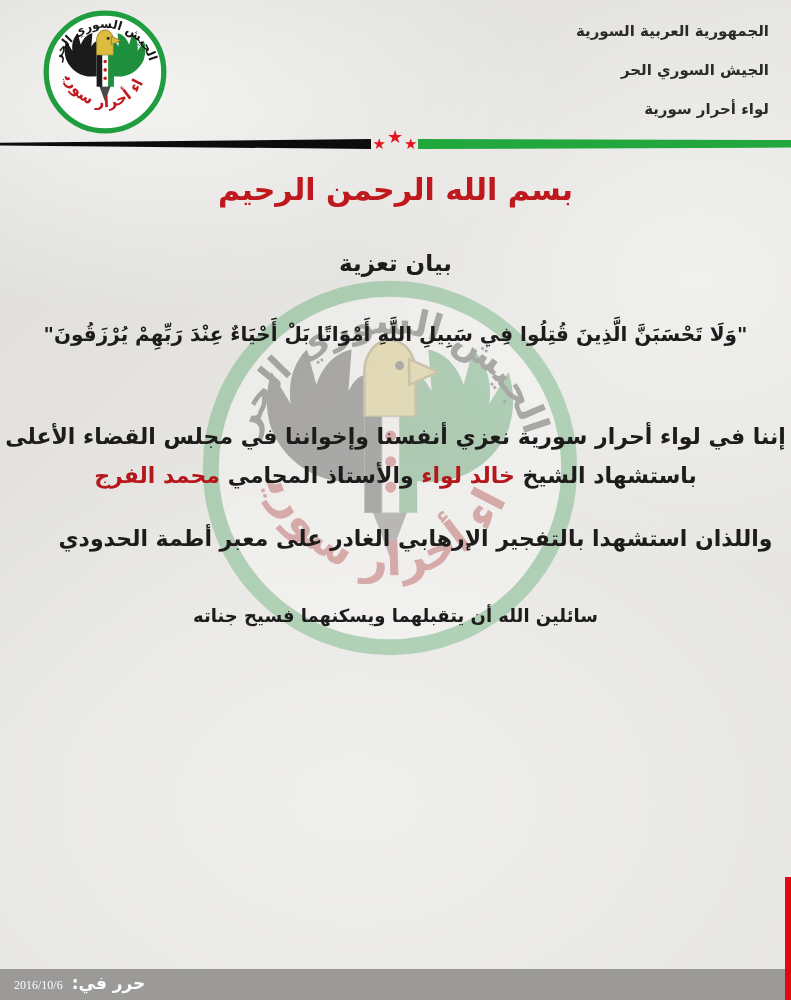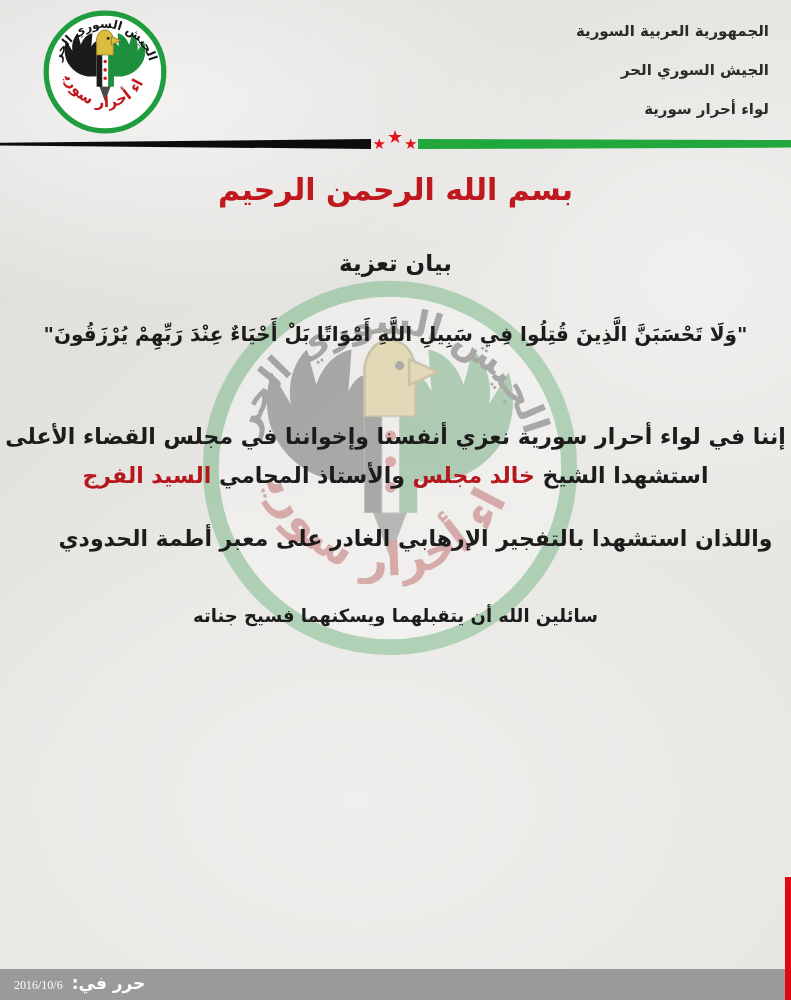--- a/index.html
+++ b/index.html
@@ -154,21 +154,21 @@
     <span class="star">★</span>
     <span class="star mid">★</span>
     <span class="star">★</span>
   </div>
   <div class="bar-green"></div>
 
   <div class="content-line bismillah">بسم الله الرحمن الرحيم</div>
   <div class="content-line bayan">بيان تعزية</div>
   <div class="content-line verse">"وَلَا تَحْسَبَنَّ الَّذِينَ قُتِلُوا فِي سَبِيلِ اللَّهِ أَمْوَاتًا بَلْ أَحْيَاءٌ عِنْدَ رَبِّهِمْ يُرْزَقُونَ"</div>
   <div class="content-line l1">إننا في لواء أحرار سورية نعزي أنفسنا وإخواننا في مجلس القضاء الأعلى</div>
-  <div class="content-line l2"><span>استشهدا الشيخ </span><span class="red-name">خالد مجلس</span><span> والأستاذ المحامي </span><span class="red-name">السيد الفرج</span></div>
+  <div class="content-line l2"><span>باستشهاد الشيخ </span><span class="red-name">خالد لواء</span><span> والأستاذ المحامي </span><span class="red-name">محمد الفرج</span></div>
   <div class="content-line l3">واللذان استشهدا بالتفجير الإرهابي الغادر على معبر أطمة الحدودي</div>
   <div class="content-line l4">سائلين الله أن يتقبلهما ويسكنهما فسيح جناته</div>
 
   <div class="red-stripe"></div>
 
   <div class="footer-bar">
     <div class="footer-text">
       <span class="f-label">حرر في:</span>
       <span class="f-date">2016/10/6</span>
     </div>

